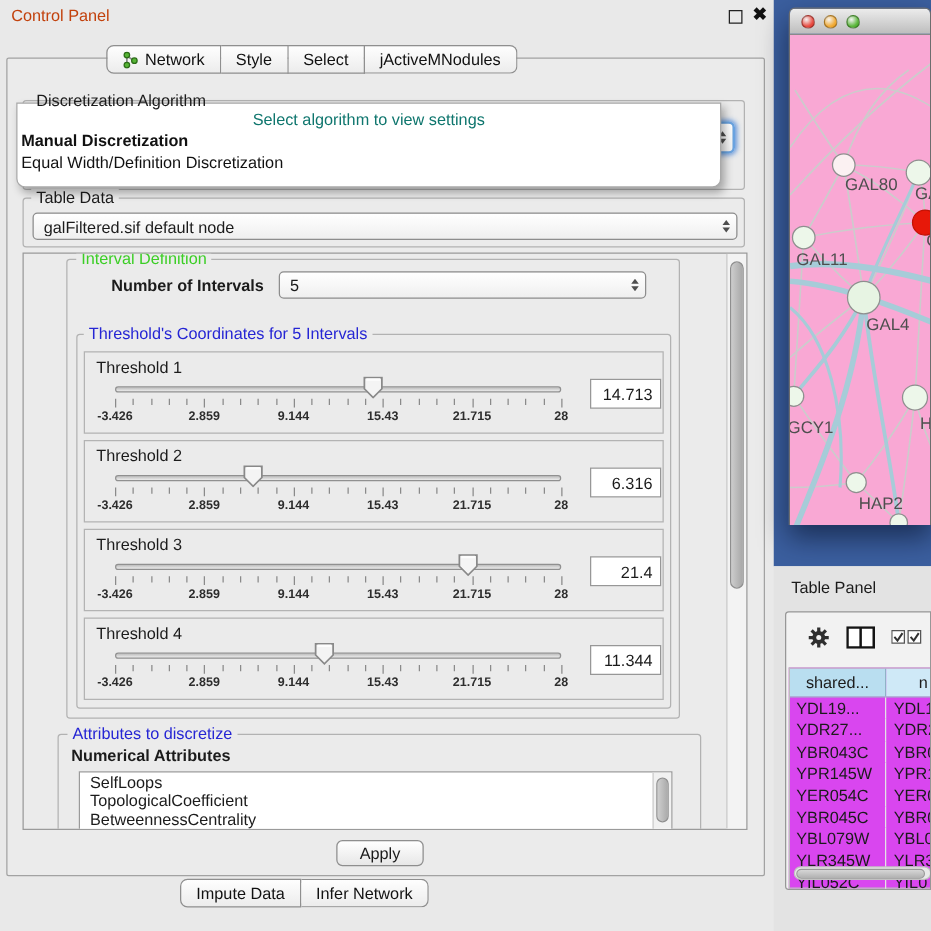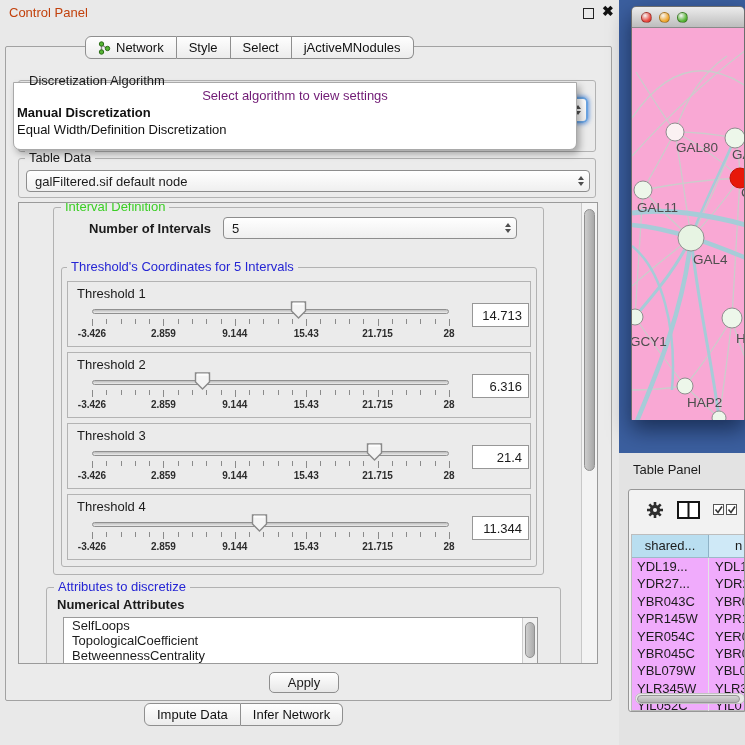--- a/index.html
+++ b/index.html
@@ -22,21 +22,21 @@
 .groupbox{position:absolute;border:1px solid #b2b2b2;border-radius:3px}
 .grouptitle{position:absolute;background:#ebebeb;padding:0 4px;line-height:14px;white-space:nowrap;z-index:2}
 
 .combo{position:absolute;border:1px solid #8d8d8d;border-radius:4px;background:linear-gradient(#ffffff,#efefef);display:flex;align-items:center}
 .combo .txt{flex:1;padding-left:8px;white-space:nowrap;overflow:hidden}
 .arrows{width:17px;display:flex;flex-direction:column;align-items:center;justify-content:center;gap:2px;height:100%}
 .tri-up{width:0;height:0;border-left:3.5px solid transparent;border-right:3.5px solid transparent;border-bottom:4.5px solid #4e4e4e}
 .tri-down{width:0;height:0;border-left:3.5px solid transparent;border-right:3.5px solid transparent;border-top:4.5px solid #4e4e4e}
 
 .popup{position:absolute;left:13px;top:82px;width:564px;height:68px;background:#fff;border:1px solid #a9a9a9;border-radius:0 0 7px 7px;box-shadow:3px 4px 7px rgba(0,0,0,.3);z-index:10}
-.popup .hint{text-align:center;color:#701a75;padding-top:5px;height:21px}
+.popup .hint{text-align:center;color:#0f766e;padding-top:5px;height:21px}
 .popup .item{padding:1px 0 1px 3px;line-height:15px;color:#111}
 .popup .item.bold{font-weight:bold}
 .focusring{position:absolute;left:300px;top:97px;width:288px;height:26px;border-radius:5px;background:linear-gradient(#fff,#f0f0f0);border:2px solid #6aa3e0;box-shadow:0 0 4px 1px rgba(74,134,217,.85);z-index:5}
 .disc-title{position:absolute;left:26px;top:73px;z-index:15;padding:0 3px}
 
 .scrollpane{position:absolute;left:18px;top:202px;width:580px;height:462px;border:1px solid #9a9a9a;background:#ebebeb;overflow:hidden}
 .vsb{position:absolute;right:0;top:0;width:16px;height:100%;background:#f3f3f3;border-left:1px solid #c8c8c8}
 .vsb .thumbv{position:absolute;left:2px;width:11px;border-radius:6px;background:linear-gradient(90deg,#cdcdcd,#a8a8a8);border:1px solid #8f8f8f}
 
 .thbox{position:absolute;left:48px;width:464px;height:66px;border:1px solid #b3b3b3;background:#ebebeb}
@@ -57,21 +57,21 @@
 
 .desktop{position:absolute;left:619px;top:0;width:126px;height:453px}
 .netwin{position:absolute;left:631px;top:6px;width:114px;height:414px;border:1px solid #6d6d6d;border-radius:5px 5px 0 0;box-shadow:0 10px 22px rgba(0,10,30,.55)}
 .nettitle{position:absolute;left:0;top:0;width:100%;height:21px;background:linear-gradient(#ececec,#bdbdbd);border-bottom:1px solid #8a8a8a;border-radius:4px 4px 0 0}
 .tl{position:absolute;top:5px;width:11px;height:11px;border-radius:50%;border:1px solid rgba(0,0,0,.3)}
 .netcanvas{position:absolute;left:0;top:21px;width:112px;height:392px;background:#f9a8d4}
 .tp-section{position:absolute;left:619px;top:453px;width:126px;height:292px;background:#e3e3e3}
 .tp-title{position:absolute;left:14px;top:9px}
 .tp-panel{position:absolute;left:9px;top:36px;width:117px;height:223px;background:#f2f2f2;border:1px solid #979797;border-radius:3px 0 0 3px;overflow:hidden}
 .tp-toolbar{position:absolute;left:0;top:0;width:100%;height:44px}
-.tp-table{position:absolute;left:2px;top:44px;width:115px;bottom:0;background:#f0abfc;border:1px solid #bdbdbd;border-right:none}
+.tp-table{position:absolute;left:2px;top:44px;width:115px;bottom:0;background:#d946ef;border:1px solid #bdbdbd;border-right:none}
 .tp-head{display:flex;height:23px;border-bottom:1px solid #9db9c8;font-size:13px}
 .tp-head .c1{width:77px;text-align:center;line-height:22px;border-right:1px solid #8fb2c6;overflow:hidden}
 .tp-head .c2{flex:1;line-height:22px;padding-left:26px;overflow:hidden}
 .trow{display:flex;height:17.4px;line-height:17px;white-space:nowrap}
 .trow .c1{width:77px;padding-left:5px;overflow:hidden;border-right:1px solid #e4e4e4}
 .trow .c2{flex:1;padding-left:6px;overflow:hidden}
 .hsb{position:absolute;left:3px;bottom:6px;width:110px;height:11px;background:#e9e9e9;border:1px solid #c2c2c2;border-radius:6px}
 .hsb .thumbh{position:absolute;left:1px;top:0.5px;width:103px;height:8px;border-radius:5px;background:linear-gradient(#d6d6d6,#b3b3b3);border:1px solid #979797}
 .icon-svg{position:absolute}
 </style>

